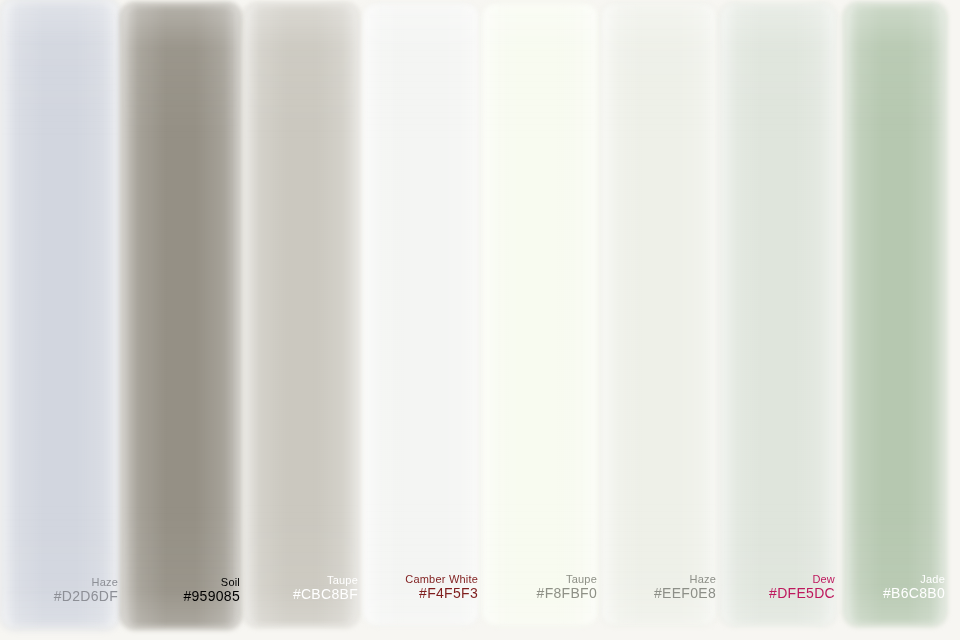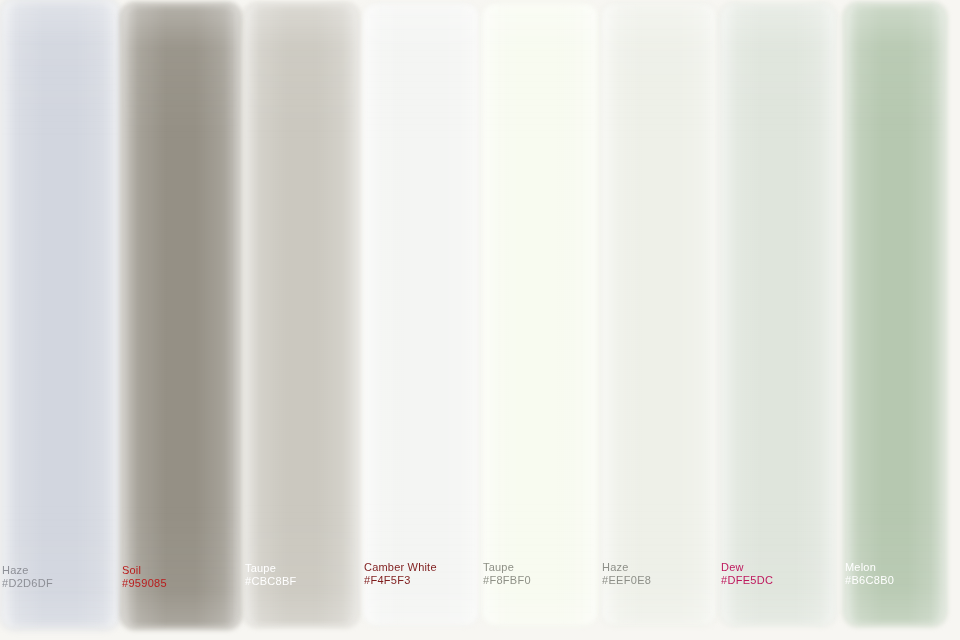--- a/index.html
+++ b/index.html
@@ -81,35 +81,35 @@
     background: rgba(120,118,110,0.17);
     filter: blur(7px);
     pointer-events: none;
     z-index: -1;
   }
 
   .swatch-caption {
     position: absolute;
     left: 0;
     right: 0;
-    bottom: 38px;
-    text-align: left;
+    bottom: 23px;
+    text-align: right;
     line-height: 1.18;
     z-index: 3;
     pointer-events: none;
   }
   .swatch-name {
     display: block;
     font-size: 11px;
     letter-spacing: 0.2px;
     font-weight: 400;
   }
   .swatch-hex {
     display: block;
-    font-size: 11px;
+    font-size: 14px;
     letter-spacing: 0.3px;
     font-weight: 400;
   }
 </style>
 </head>
 <body style="background: rgb(247, 246, 242);">
 
 <div id="palette-board" style="background: rgb(247, 246, 242);">
     <div class="swatch" style="left: 2px; top: 0px; width: 116px; height: 628px;">
       <div class="swatch-fill" style="background: rgb(210, 214, 223); filter: blur(4.5px);"></div>
@@ -118,21 +118,21 @@
       <div class="swatch-caption" style="color: rgb(141, 143, 150);">
         <span class="swatch-name">Haze</span>
         <span class="swatch-hex">#D2D6DF</span>
       </div>
     </div>
     <div class="swatch" style="left: 122px; top: 4px; width: 118px; height: 624px;">
       <div class="swatch-shadow" style="left: 3px; top: 7px; width: 112px; height: 620px;"></div>
       <div class="swatch-fill" style="background: rgb(149, 144, 133); filter: blur(3px);"></div>
       <div class="swatch-sheen"></div>
       <div class="swatch-sheen-v"></div>
-      <div class="swatch-caption" style="color: #b91c1c;">
+      <div class="swatch-caption" style="color: #000000;">
         <span class="swatch-name">Soil</span>
         <span class="swatch-hex">#959085</span>
       </div>
     </div>
     <div class="swatch" style="left: 245px; top: 4px; width: 113px; height: 622px;">
       <div class="swatch-shadow" style="left: 3px; top: 7px; width: 107px; height: 618px;"></div>
       <div class="swatch-fill" style="background: rgb(203, 200, 191); filter: blur(3px);"></div>
       <div class="swatch-sheen"></div>
       <div class="swatch-sheen-v"></div>
       <div class="swatch-caption" style="color: rgb(255, 255, 255);">
@@ -179,17 +179,17 @@
         <span class="swatch-name">Dew</span>
         <span class="swatch-hex">#DFE5DC</span>
       </div>
     </div>
     <div class="swatch" style="left: 845px; top: 4px; width: 100px; height: 621px;">
       <div class="swatch-shadow" style="left: 3px; top: 7px; width: 94px; height: 617px;"></div>
       <div class="swatch-fill" style="background: rgb(182, 200, 176); filter: blur(3.2px);"></div>
       <div class="swatch-sheen"></div>
       <div class="swatch-sheen-v"></div>
       <div class="swatch-caption" style="color: rgb(255, 255, 255);">
-        <span class="swatch-name">Melon</span>
+        <span class="swatch-name">Jade</span>
         <span class="swatch-hex">#B6C8B0</span>
       </div>
     </div>
   </div>
 
 </body></html>

